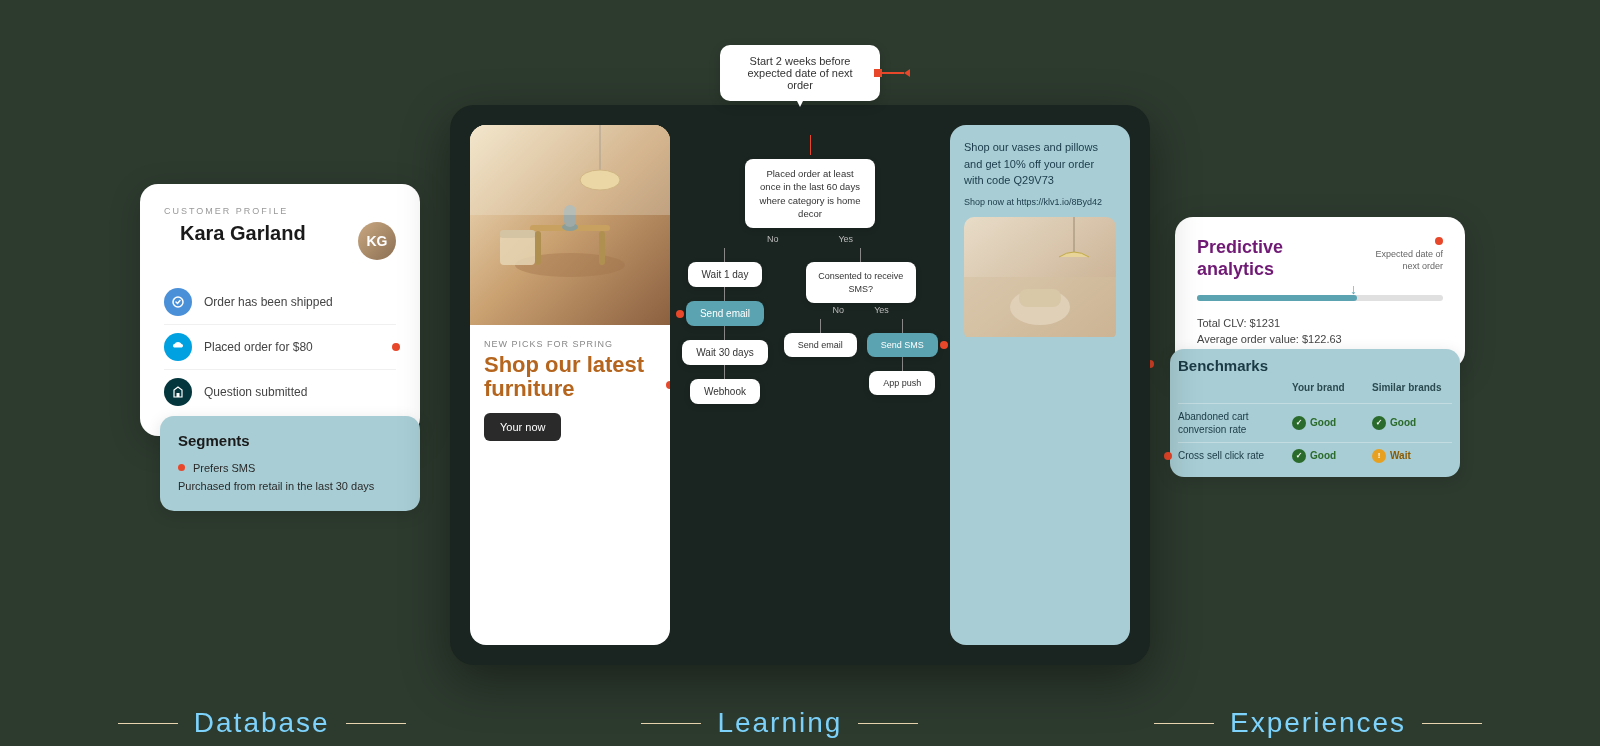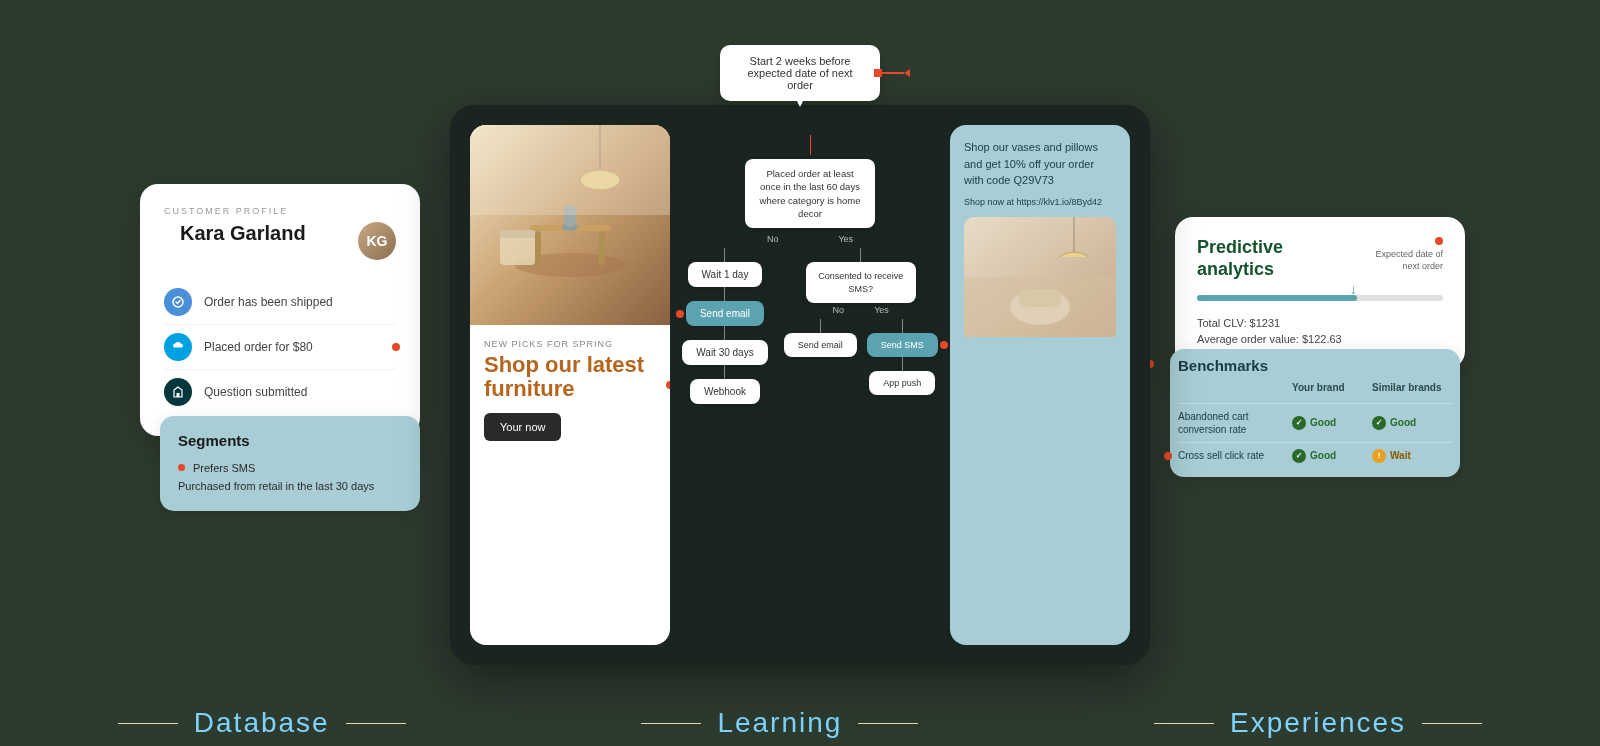--- a/index.html
+++ b/index.html
@@ -307,21 +307,21 @@
     .analytics-header {
       display: flex;
       justify-content: space-between;
       align-items: flex-start;
       margin-bottom: 14px;
     }
 
     .analytics-title {
       font-size: 18px;
       font-weight: 700;
-      color: #14532d;
+      color: #701a75;
       line-height: 1.2;
     }
 
     .expected-date-label {
       font-size: 9px;
       color: #666;
       text-align: right;
       max-width: 80px;
       line-height: 1.3;
     }

